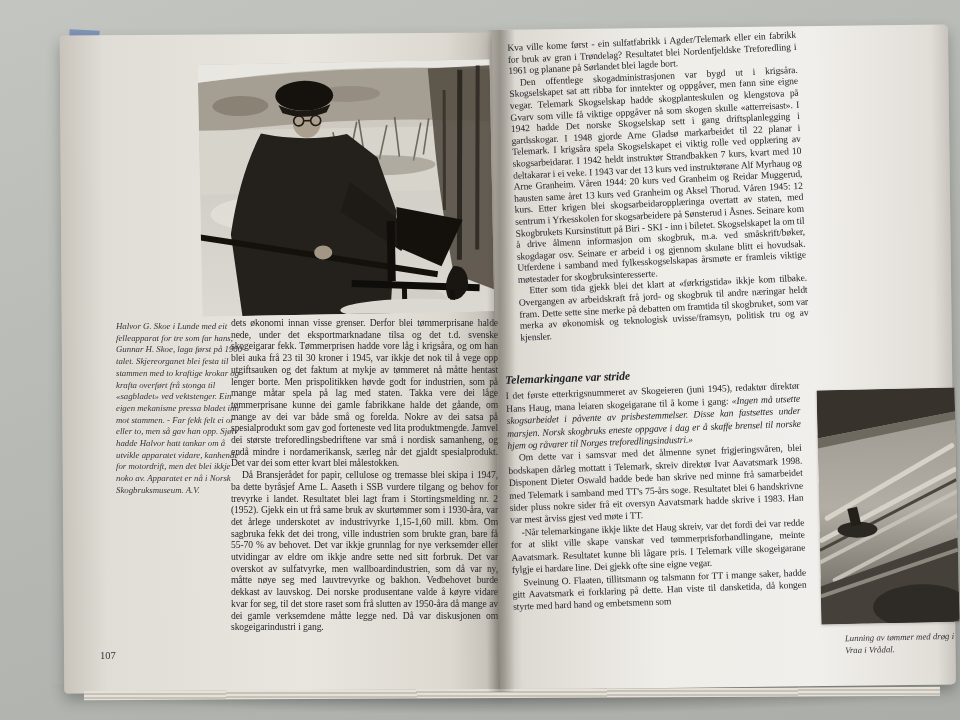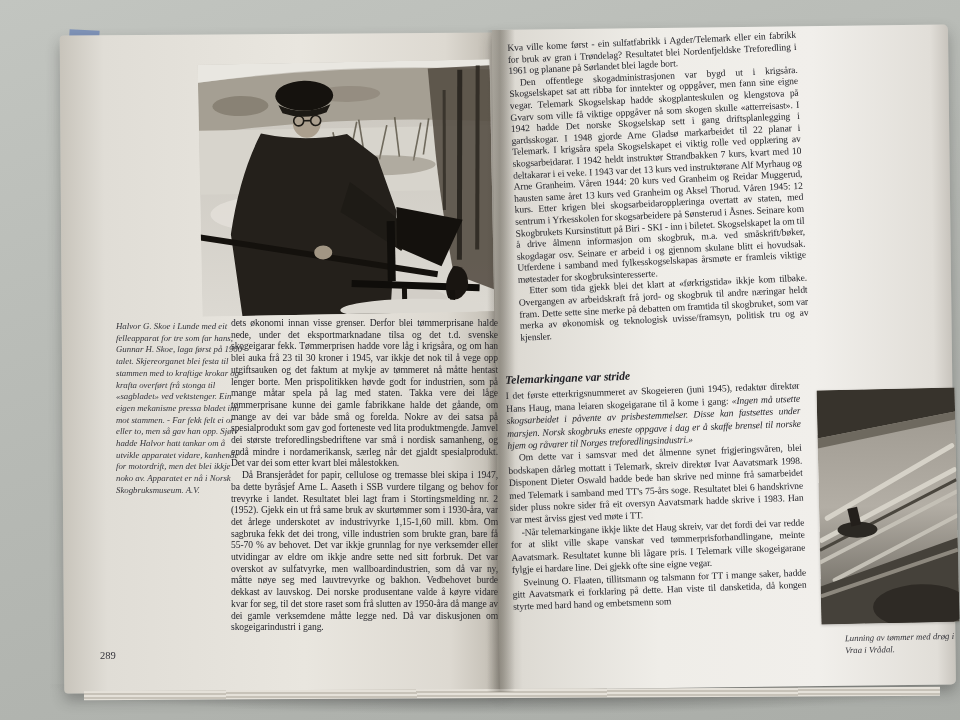--- a/index.html
+++ b/index.html
@@ -115,21 +115,21 @@
     </svg>
   </div>
 
   <div class="abs caption caption-left">Halvor G. Skoe i Lunde med eit felleapparat for tre som far hans, Gunnar H. Skoe, laga først på 1900-talet. Skjereorganet blei festa til stammen med to kraftige krokar og krafta overført frå stonga til «sagbladet» ved vektstenger. Ein eigen mekanisme pressa bladet inn mot stammen. - Far fekk felt ei or eller to, men så gav han opp. Sjølv hadde Halvor hatt tankar om å utvikle apparatet vidare, kanhende for motordrift, men det blei ikkje noko av. Apparatet er nå i Norsk Skogbruksmuseum. A.V.</div>
 
   <div class="abs bodytext body-left">
     <p>dets økonomi innan visse grenser. Derfor blei tømmerprisane halde nede, under det eksportmarknadane tilsa og det t.d. svenske skogeigarar fekk. Tømmerprisen hadde vore låg i krigsåra, og om han blei auka frå 23 til 30 kroner i 1945, var ikkje det nok til å vege opp utgiftsauken og det faktum at mykje av tømmeret nå måtte hentast lenger borte. Men prispolitikken høvde godt for industrien, som på mange måtar spela på lag med staten. Takka vere dei låge tømmerprisane kunne dei gamle fabrikkane halde det gåande, om mange av dei var både små og forelda. Nokre av dei satsa på spesialprodukt som gav god forteneste ved lita produktmengde. Jamvel dei største treforedlingsbedriftene var små i nordisk samanheng, og endå mindre i nordamerikansk, særleg når det gjaldt spesialprodukt. Det var dei som etter kvart blei målestokken.</p>
     <p class="ind">Då Bransjerådet for papir, cellulose og tremasse blei skipa i 1947, ba dette byråsjef Arne L. Aaseth i SSB vurdere tilgang og behov for trevyrke i landet. Resultatet blei lagt fram i Stortingsmelding nr. 2 (1952). Gjekk ein ut frå same bruk av skurtømmer som i 1930-åra, var det årlege underskotet av industrivyrke 1,15-1,60 mill. kbm. Om sagbruka fekk det dei trong, ville industrien som brukte gran, bare få 55-70 % av behovet. Det var ikkje grunnlag for nye verksemder eller utvidingar av eldre om ikkje andre sette ned sitt forbruk. Det var overskot av sulfatvyrke, men wallboardindustrien, som då var ny, måtte nøye seg med lauvtrevyrke og bakhon. Vedbehovet burde dekkast av lauvskog. Dei norske produsentane valde å køyre vidare kvar for seg, til det store raset som frå slutten av 1950-åra då mange av dei gamle verksemdene måtte legge ned. Då var diskusjonen om skogeigarindustri i gang.</p>
   </div>
 
-  <div class="abs pageno">289</div>
+  <div class="abs pageno">107</div>
 
   <div class="abs bodytext right-top">
     <p>Kva ville kome først - ein sulfatfabrikk i Agder/Telemark eller ein fabrikk for bruk av gran i Trøndelag? Resultatet blei Nordenfjeldske Treforedling i 1961 og planane på Sørlandet blei lagde bort.</p>
     <p class="ind">Den offentlege skogadministrasjonen var bygd ut i krigsåra. Skogselskapet sat att ribba for inntekter og oppgåver, men fann sine eigne vegar. Telemark Skogselskap hadde skogplanteskulen og klengstova på Gvarv som ville få viktige oppgåver nå som skogen skulle «atterreisast». I 1942 hadde Det norske Skogselskap sett i gang driftsplanlegging i gardsskogar. I 1948 gjorde Arne Gladsø markarbeidet til 22 planar i Telemark. I krigsåra spela Skogselskapet ei viktig rolle ved opplæring av skogsarbeidarar. I 1942 heldt instruktør Strandbakken 7 kurs, kvart med 10 deltakarar i ei veke. I 1943 var det 13 kurs ved instruktørane Alf Myrhaug og Arne Granheim. Våren 1944: 20 kurs ved Granheim og Reidar Muggerud, hausten same året 13 kurs ved Granheim og Aksel Thorud. Våren 1945: 12 kurs. Etter krigen blei skogsarbeidaropplæringa overtatt av staten, med sentrum i Yrkesskolen for skogsarbeidere på Sønsterud i Åsnes. Seinare kom Skogbrukets Kursinstitutt på Biri - SKI - inn i biletet. Skogselskapet la om til å drive ålmenn informasjon om skogbruk, m.a. ved småskrift/bøker, skogdagar osv. Seinare er arbeid i og gjennom skulane blitt ei hovudsak. Utferdene i samband med fylkesskogselskapas årsmøte er framleis viktige møtestader for skogbruksinteresserte.</p>
     <p class="ind">Etter som tida gjekk blei det klart at «førkrigstida» ikkje kom tilbake. Overgangen av arbeidskraft frå jord- og skogbruk til andre næringar heldt fram. Dette sette sine merke på debatten om framtida til skogbruket, som var merka av økonomisk og teknologisk uvisse/framsyn, politisk tru og av kjensler.</p>
   </div>
 
   <div class="abs bodytext right-section">
     <h3>Telemarkingane var stride</h3>
     <p><span>I det første etterkrigsnummeret av Skogeieren (juni 1945), redaktør direktør Hans Haug, mana leiaren skogeigarane til å kome i gang: </span><span class="q">«Ingen må utsette skogsarbeidet i påvente av prisbestemmelser. Disse kan fastsettes under marsjen. Norsk skogbruks eneste oppgave i dag er å skaffe brensel til norske hjem og råvarer til Norges treforedlingsindustri.»</span></p>

